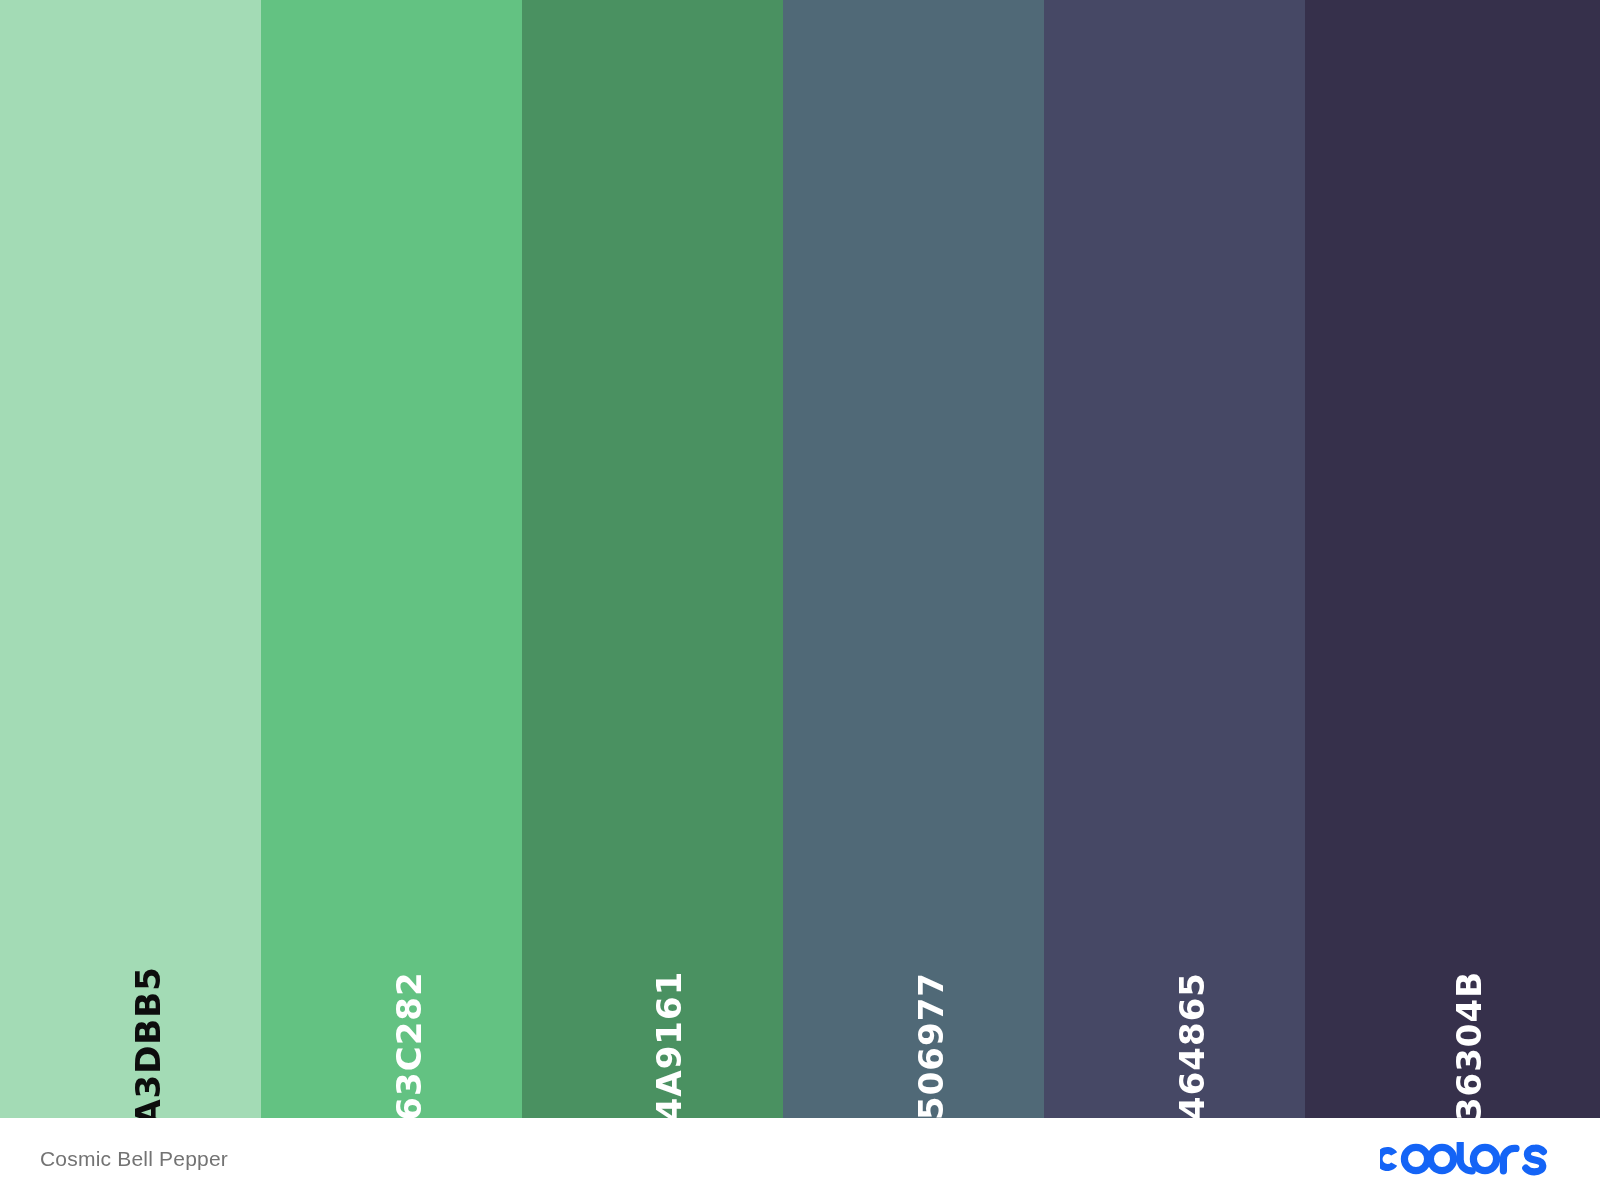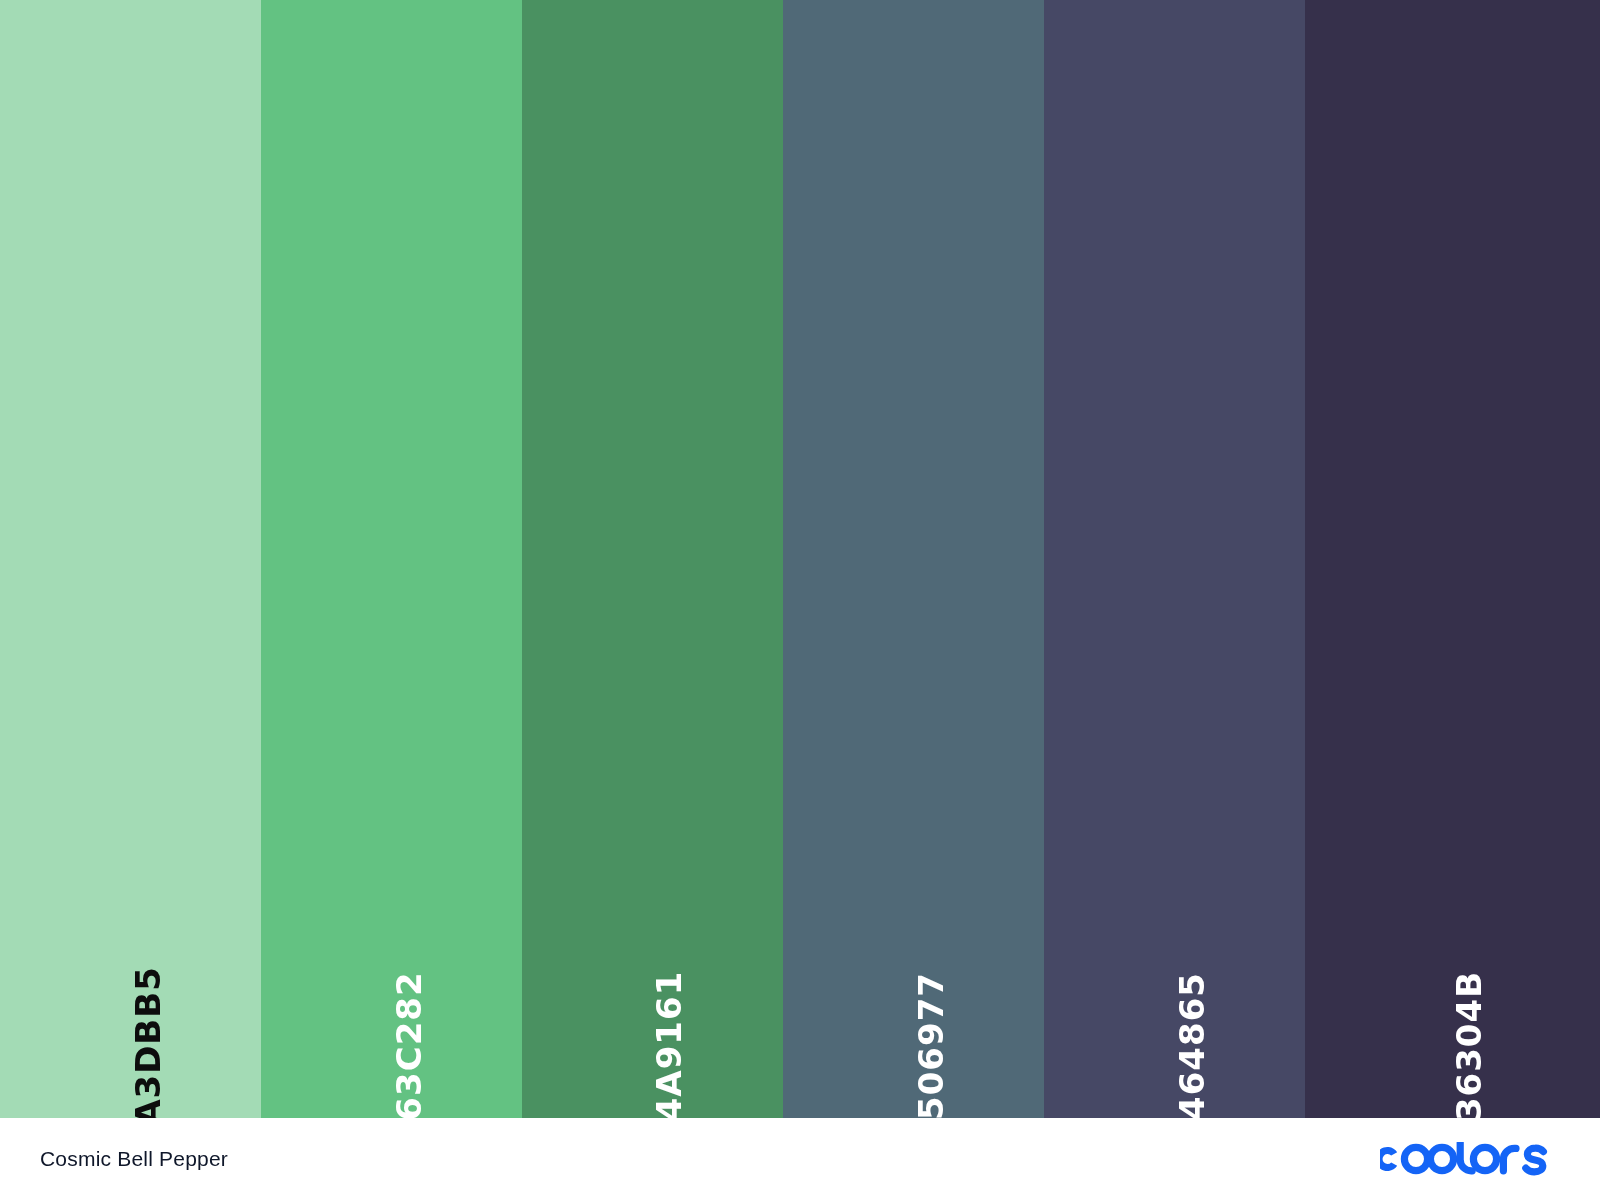--- a/index.html
+++ b/index.html
@@ -139,21 +139,21 @@
     <div class="swatch last" id="sw5" style="background: rgb(54, 48, 75);">
       <div class="label-wrap">
         <span class="label-rot" id="lbl5" style="color: rgb(255, 255, 255);">36304B</span>
       </div>
     </div>
 
   </div>
 
   <div id="footer-bar">
 
-    <div id="palette-name" style="color: #0f172a;">Cosmic Bell Pepper</div>
+    <div id="palette-name" style="color: #737373;">Cosmic Bell Pepper</div>
 
     <div id="brand-logo">
       <svg width="180" height="34" viewBox="0 0 180 34" xmlns="http://www.w3.org/2000/svg">
         <g id="logo-glyphs" fill="#1464f6">
 
           <path d="M17.2 10.2a12 12 0 1 0 0 13.6l-6.0-3.4a5 5 0 1 1 0-6.8z"></path>
 
           <circle cx="36" cy="17" r="11.6" fill="none" stroke="#1464f6" stroke-width="7.2"></circle>
 
           <circle cx="62" cy="17" r="11.6" fill="none" stroke="#1464f6" stroke-width="7.2"></circle>

